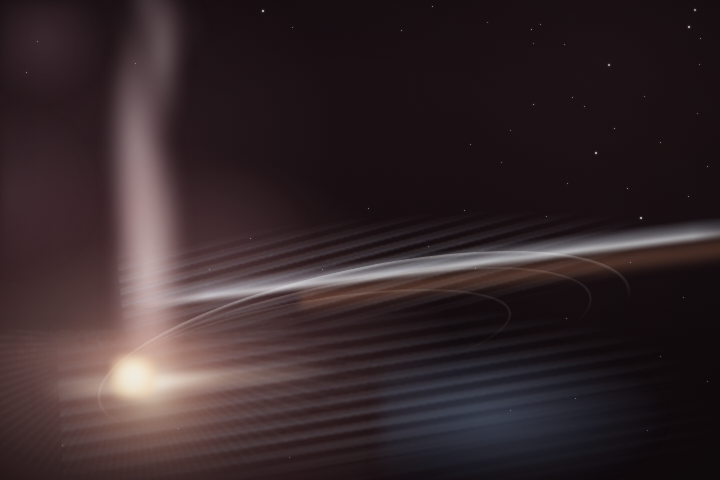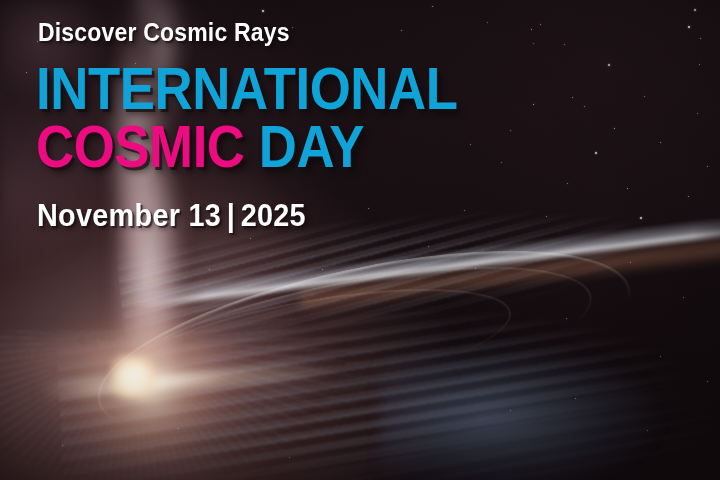--- a/index.html
+++ b/index.html
@@ -344,33 +344,14 @@
       <div class="star" style="left: 575px; top: 398px; width: 1.2px; height: 1.2px; opacity: 0.42;"></div>
       <div class="star" style="left: 510px; top: 410px; width: 1.1px; height: 1.1px; opacity: 0.36;"></div>
       <div class="star" style="left: 707px; top: 381px; width: 1.2px; height: 1.2px; opacity: 0.42;"></div>
       <div class="star" style="left: 647px; top: 430px; width: 1.1px; height: 1.1px; opacity: 0.36;"></div>
       <div class="star" style="left: 62px; top: 445px; width: 1.2px; height: 1.2px; opacity: 0.4;"></div>
       <div class="star" style="left: 289px; top: 457px; width: 1.1px; height: 1.1px; opacity: 0.34;"></div>
       <div class="star" style="left: 178px; top: 428px; width: 1.1px; height: 1.1px; opacity: 0.34;"></div>
     </div>
   <div class="layer" id="vignette"></div>
 
-  <div id="text-block">
-
-    <div id="kicker">
-      <span>Discover Cosmic Rays</span>
-    </div>
-
-    <div class="headline" id="headline-1">
-      <span>INTERNATIONAL</span>
-    </div>
-
-    <div class="headline" id="headline-2">
-      <span class="word-cosmic">COSMIC</span><span class="gap"> </span><span class="word-day">DAY</span>
-    </div>
-
-    <div id="date-line">
-      <span>November 13</span><span class="sep">|</span><span>2025</span>
-    </div>
-
-  </div>
 
 </div>
 
 </body></html>

